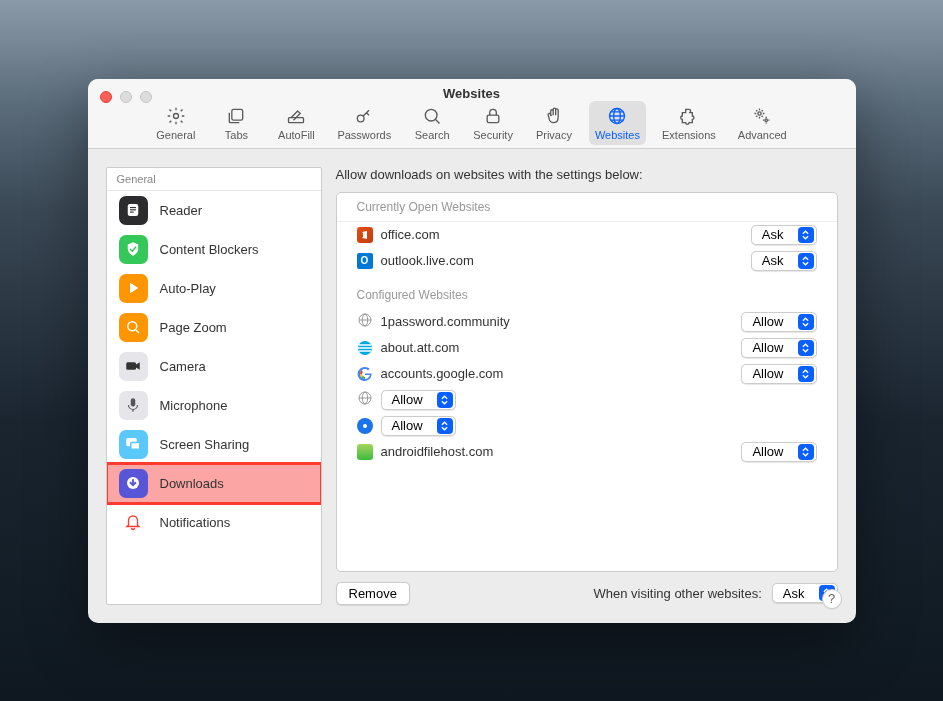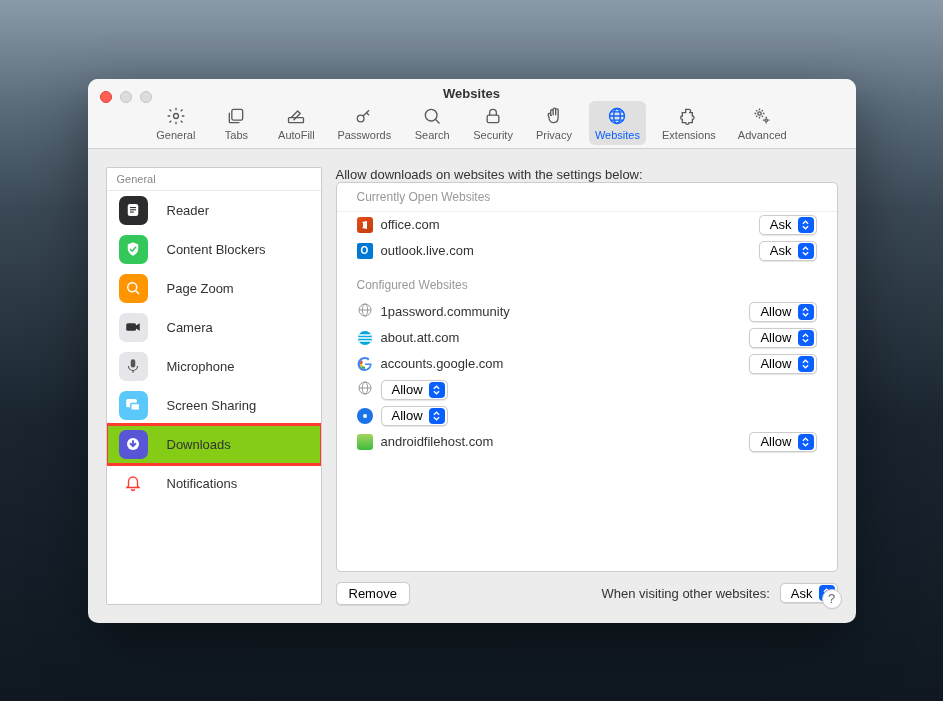--- a/index.html
+++ b/index.html
@@ -104,25 +104,25 @@
     .sidebar-header {
       font-size: 11px;
       color: #888;
       padding: 5px 10px;
       border-bottom: 1px solid #e8e8e8;
     }
     .sidebar-item {
       display: flex;
       align-items: center;
       padding: 5px 12px;
-      gap: 19px;
+      gap: 12px;
       position: relative;
     }
     .sidebar-item.highlighted {
-      background: #84cc16;
+      background: #fca5a5;
       outline: 3px solid #ff3b30;
       outline-offset: -1px;
       z-index: 1;
     }
     .app-icon {
       width: 29px;
       height: 29px;
       border-radius: 7px;
       display: flex;
       align-items: center;
@@ -136,20 +136,21 @@
       color: #333;
     }
     .main {
       flex: 1;
       display: flex;
       flex-direction: column;
     }
     .main-heading {
       font-size: 13px;
       color: #333;
+      margin-bottom: 10px;
     }
     .websites-box {
       background: #fff;
       border: 1px solid #ccc;
       border-radius: 5px;
       flex: 1;
       overflow-y: auto;
     }
     .section-header {
       font-size: 12px;
@@ -183,21 +184,21 @@
       color: #333;
     }
     .dropdown {
       display: flex;
       align-items: center;
       background: #fff;
       border: 0.5px solid #ccc;
       border-radius: 5px;
       font-size: 13px;
       padding: 1px 2px 1px 10px;
-      gap: 6px;
+      gap: 14px;
       box-shadow: 0 0.5px 1px rgba(0,0,0,0.1);
     }
     .dropdown-arrows {
       width: 16px;
       height: 16px;
       background: #0a60ff;
       border-radius: 4px;
       display: flex;
       flex-direction: column;
       align-items: center;
@@ -374,20 +375,28 @@
     <span class="app-icon" style="background:#34c759;color:#fff">
               <svg viewBox="0 0 24 24" fill="#fff">
                 <path d="M12 3l7 3v5c0 5-3 8-7 10-4-2-7-5-7-10V6l7-3z"></path>
                 <path d="M8 12l3 3 5-6" stroke="#34c759" stroke-width="2" fill="none"></path>
               </svg>
             </span>
     <span class="sidebar-label">Content Blockers</span>
           </div>
           <div class="sidebar-item">
     <span class="app-icon" style="background:#ff9500;color:#fff">
+              <svg viewBox="0 0 24 24" fill="#fff">
+                <path d="M8 5v14l11-7z"></path>
+              </svg>
+            </span>
+    <span class="sidebar-label">Auto-Play</span>
+          </div>
+          <div class="sidebar-item">
+    <span class="app-icon" style="background:#ff9500;color:#fff">
               <svg viewBox="0 0 24 24" fill="none" stroke="#fff" stroke-width="2">
                 <circle cx="11" cy="11" r="6"></circle>
                 <path d="M20 20l-4-4"></path>
               </svg>
             </span>
     <span class="sidebar-label">Page Zoom</span>
           </div>
           <div class="sidebar-item">
     <span class="app-icon" style="background:#e5e5ea;color:#333">
               <svg viewBox="0 0 24 24" fill="currentColor">

